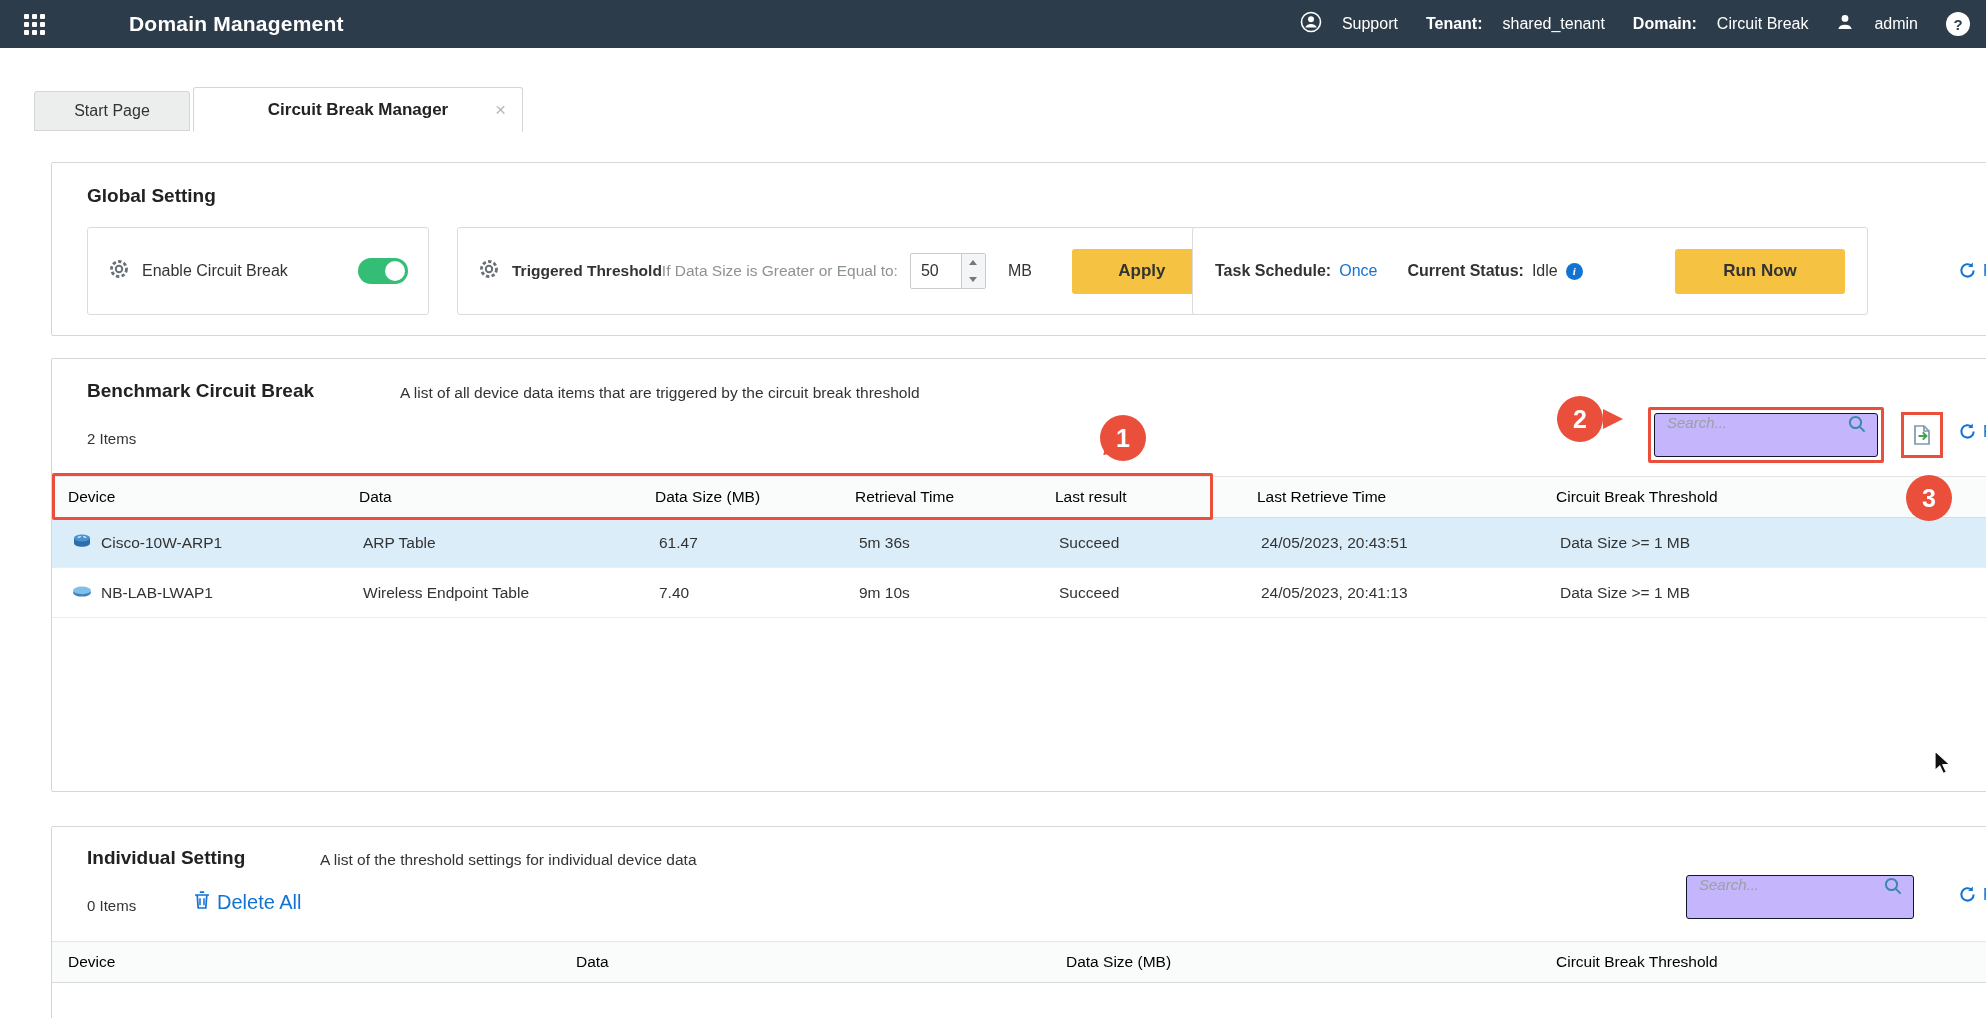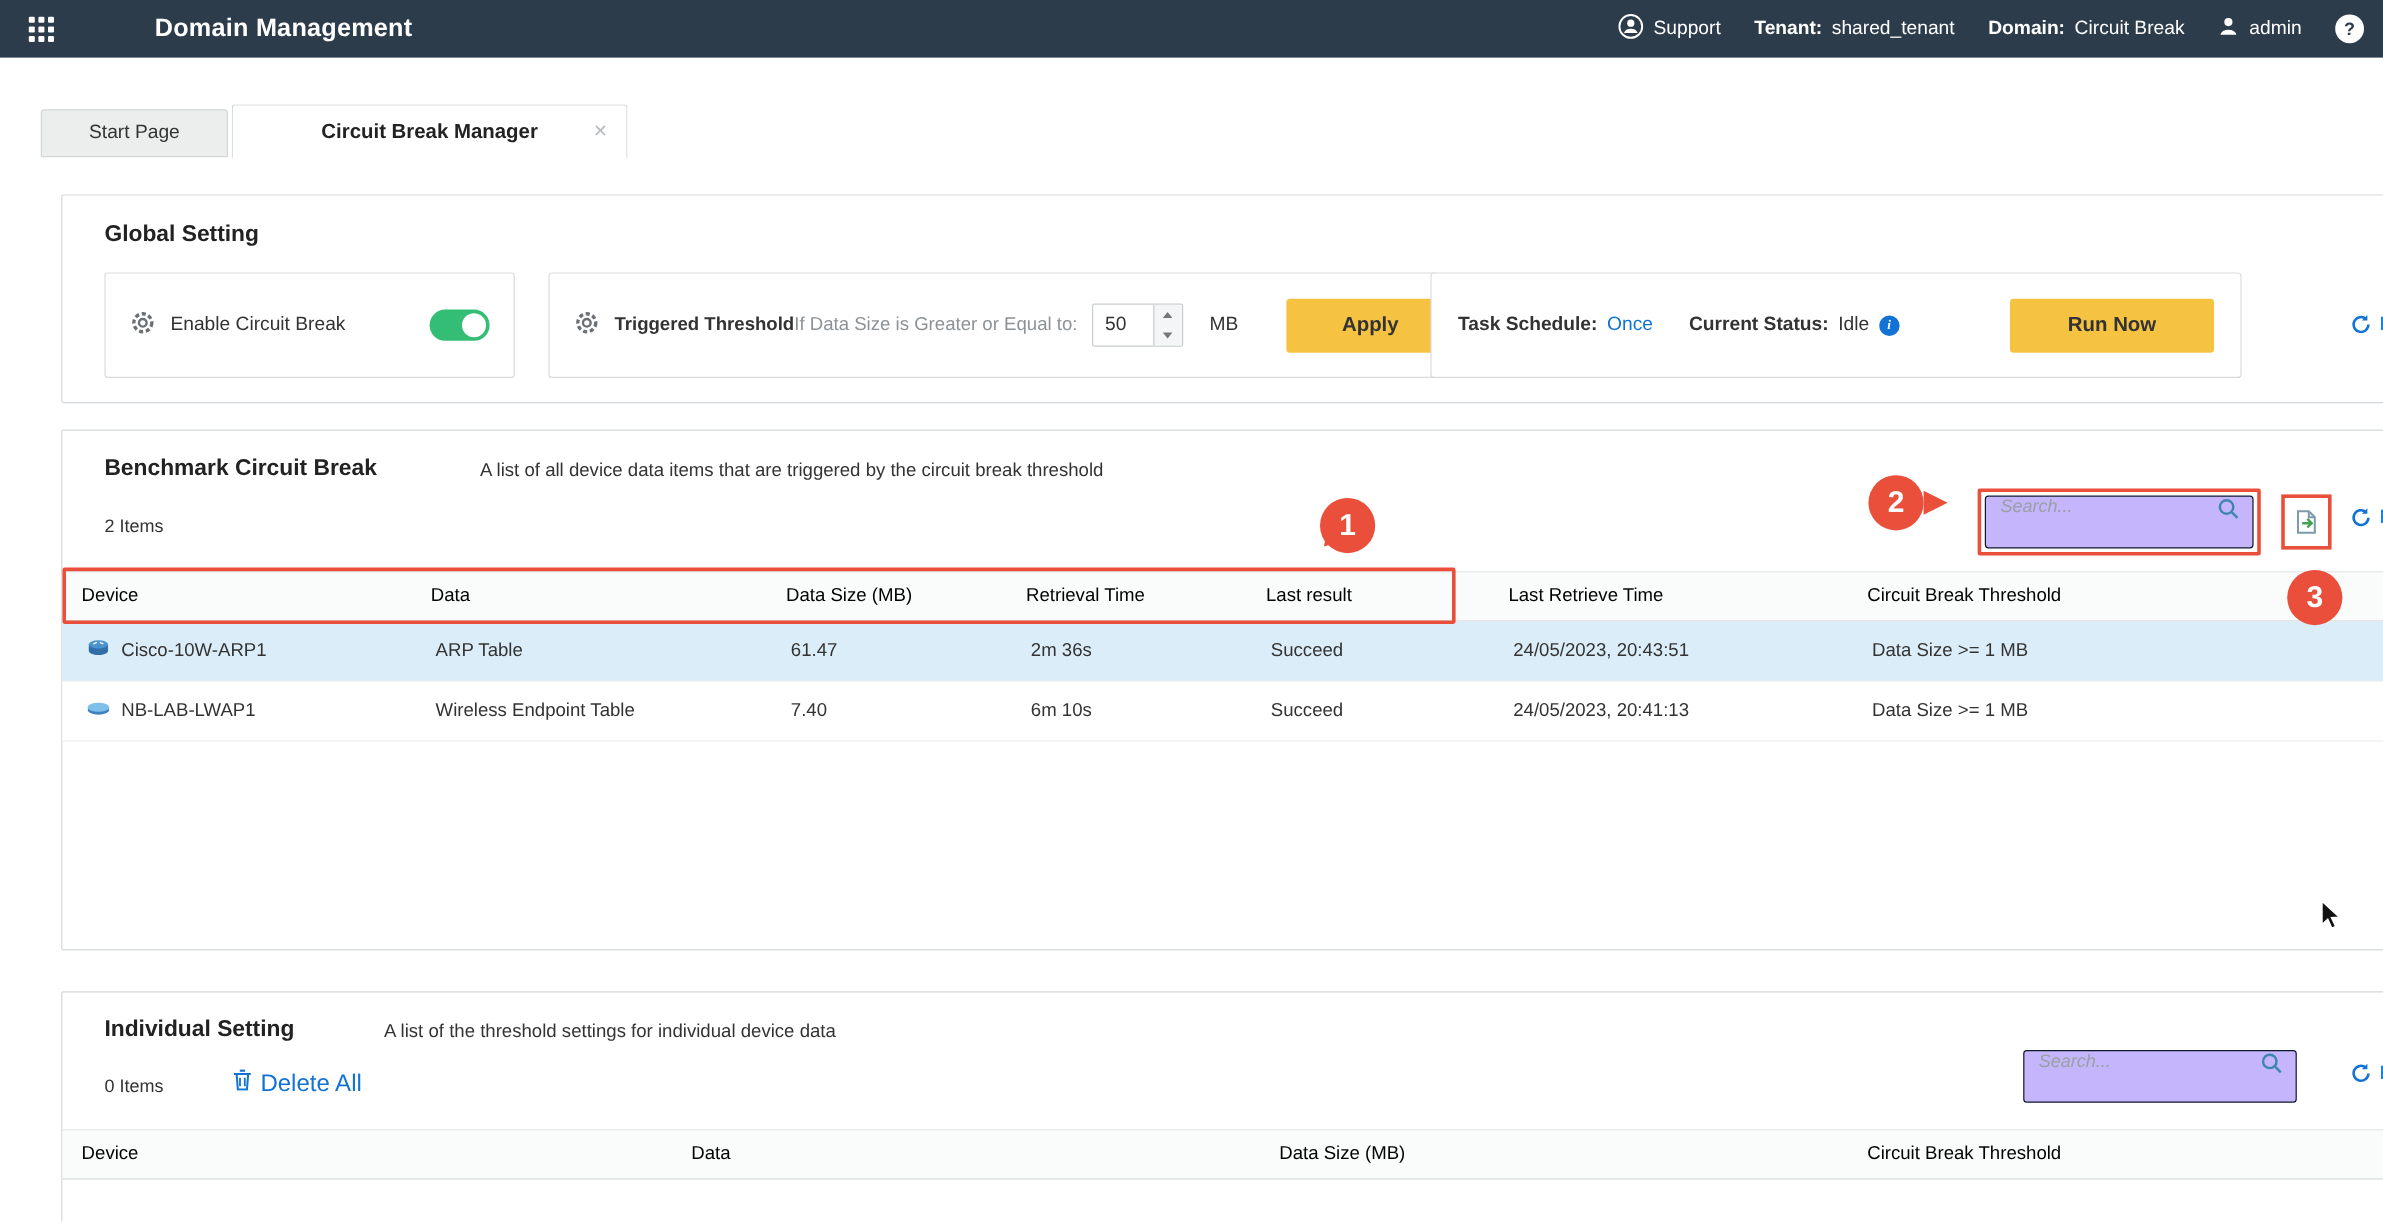--- a/index.html
+++ b/index.html
@@ -10,21 +10,21 @@
   }
 
   
   .topbar { position:absolute; left:0; top:0; width:1986px; height:48px;
     background:#2d3c4b; display:flex; align-items:center; color:#fff; }
   .waffle { display:grid; grid-template-columns:repeat(3,5px); grid-template-rows:repeat(3,5px);
     gap:3px; margin-left:24px; cursor:pointer; }
   .waffle span { width:5px; height:5px; background:#fff; border-radius:1px; }
   .tb-title { margin-left:84px; font-size:21px; font-weight:bold; letter-spacing:.2px; }
   .tb-right { margin-left:auto; display:flex; align-items:center; gap:28px; padding-right:16px; font-size:16px; }
-  .tb-item { display:flex; align-items:center; gap:8px; white-space:nowrap; }
+  .tb-item { display:flex; align-items:center; gap:20px; white-space:nowrap; }
   .tb-item b { font-weight:bold; }
   .help-circle { width:24px; height:24px; border-radius:50%; background:#fff; color:#2d3c4b;
     font-weight:bold; font-size:15px; display:flex; align-items:center; justify-content:center; cursor:pointer; }
 
   
   .tab { position:absolute; display:flex; align-items:center; justify-content:center;
     border:1px solid #d2d6d8; border-radius:3px 3px 0 0; cursor:pointer; }
   .tab-start { left:34px; top:91px; width:156px; height:40px; background:#eceeee; font-size:16px; color:#333; }
   .tab-active { left:193px; top:87px; width:330px; height:45px; background:#fff; border-bottom-color:#fff;
     font-size:17px; font-weight:bold; color:#222; }
@@ -287,39 +287,39 @@
         <svg width="20" height="16" viewBox="0 0 20 16">
             <path d="M2 5v5.2c0 2 3.6 3.6 8 3.6s8-1.6 8-3.6V5" fill="#2f6ea8"></path>
             <ellipse cx="10" cy="5" rx="8" ry="3.4" fill="#4b93cf"></ellipse>
             <path d="M5.8 4.6l3-1.2M14.2 4.6l-3-1.2" stroke="#fff" stroke-width="1.1" fill="none"></path>
           </svg>
       </span>
       <span>Cisco-10W-ARP1</span>
     </div>
     <div class="td w2">ARP Table</div>
     <div class="td w3">61.47</div>
-    <div class="td w4">2m 36s</div>
+    <div class="td w4">5m 36s</div>
     <div class="td w5">Succeed</div>
     <div class="td w6">24/05/2023, 20:43:51</div>
     <div class="td w7">Data Size &gt;= 1 MB</div>
   </div>
 
   <div class="trow" style="top:209px">
     <div class="td dev w1">
       <span>
         <svg width="20" height="13" viewBox="0 0 20 13">
             <ellipse cx="10" cy="7.6" rx="9" ry="4" fill="#3f82bd"></ellipse>
             <ellipse cx="10" cy="5.4" rx="9" ry="3.8" fill="#7fc0ea"></ellipse>
           </svg>
       </span>
       <span>NB-LAB-LWAP1</span>
     </div>
     <div class="td w2">Wireless Endpoint Table</div>
     <div class="td w3">7.40</div>
-    <div class="td w4">6m 10s</div>
+    <div class="td w4">9m 10s</div>
     <div class="td w5">Succeed</div>
     <div class="td w6">24/05/2023, 20:41:13</div>
     <div class="td w7">Data Size &gt;= 1 MB</div>
   </div>
 
   <div class="red-box" style="left:0; top:114px; width:1161px; height:47px"></div>
   <div class="pin tail-dl" style="left:1048px; top:56px">1</div>
   <div class="pin" style="left:1505px; top:37px">2</div>
   <div class="arrow-right" style="left:1551px; top:50px"></div>
   <div class="pin" style="left:1854px; top:116px">3</div>

